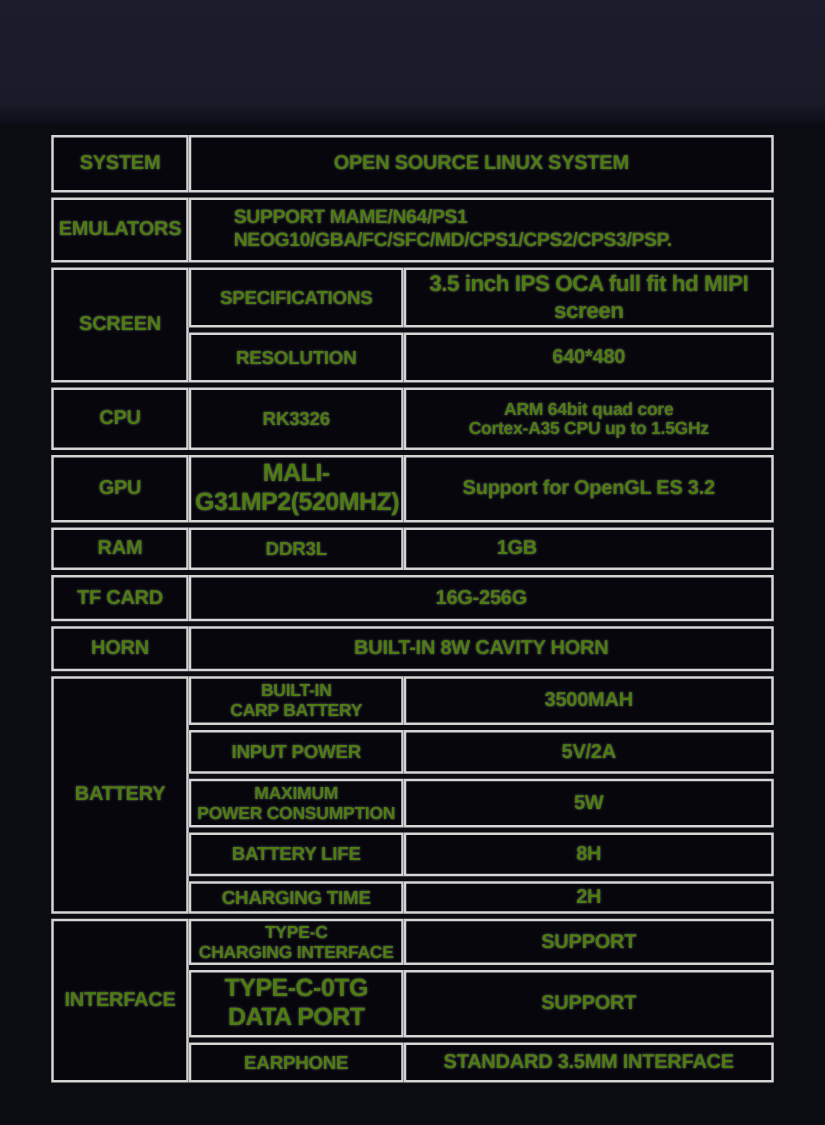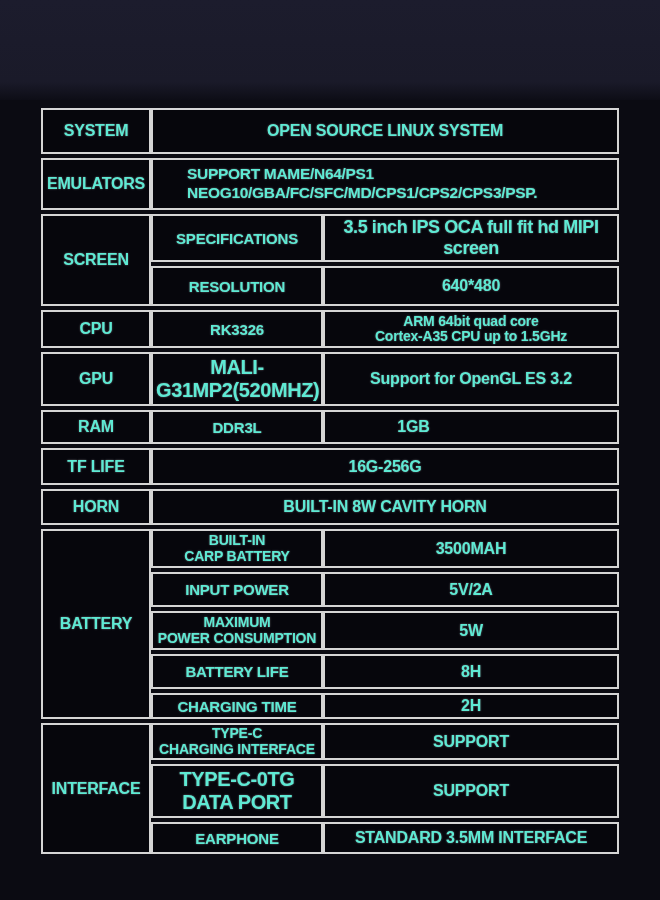--- a/index.html
+++ b/index.html
@@ -28,21 +28,21 @@
     table-layout: fixed;
     border-collapse: separate;
     border-spacing: 0 4px;
   }
   col.c1 { width: 110px; }
   col.c2 { width: 172px; }
   col.c3 { width: 296px; }
   td {
     border: 2px solid #d5d5d5;
     background: #06060c;
-    color: #5eead4;
+    color: #4d7c0f;
     font-weight: bold;
     font-size: 16px;
     letter-spacing: -0.2px;
     text-align: center;
     vertical-align: middle;
     padding: 2px 3px;
     text-shadow: 0 0 2px rgba(238,238,244,0.45);
     overflow: hidden;
   }
   td.sub { font-size: 15px; }
@@ -89,21 +89,21 @@
     <td rowspan="2">SCREEN</td>
     <td class="sub">SPECIFICATIONS</td>
     <td class="fit">3.5 inch IPS OCA full fit hd MIPI screen</td>
   </tr>
 
   <tr style="height:40px">
     <td class="sub">RESOLUTION</td>
     <td>640*480</td>
   </tr>
 
-  <tr style="height:38px">
+  <tr style="height:50px">
     <td>CPU</td>
     <td class="sub">RK3326</td>
     <td class="two-line">
       <span class="line">ARM 64bit quad core</span>
       <span class="line">Cortex-A35 CPU up to 1.5GHz</span>
     </td>
   </tr>
 
   <tr style="height:36px">
     <td>GPU</td>
@@ -111,21 +111,21 @@
     <td>Support for OpenGL ES 3.2</td>
   </tr>
 
   <tr style="height:34px">
     <td>RAM</td>
     <td class="sub">DDR3L</td>
     <td class="nudge-left">1GB</td>
   </tr>
 
   <tr style="height:37px">
-    <td>TF LIFE</td>
+    <td>TF CARD</td>
     <td colspan="2">16G-256G</td>
   </tr>
 
   <tr style="height:36px">
     <td>HORN</td>
     <td colspan="2">BUILT-IN 8W CAVITY HORN</td>
   </tr>
 
   <tr style="height:39px">
     <td rowspan="5">BATTERY</td>

